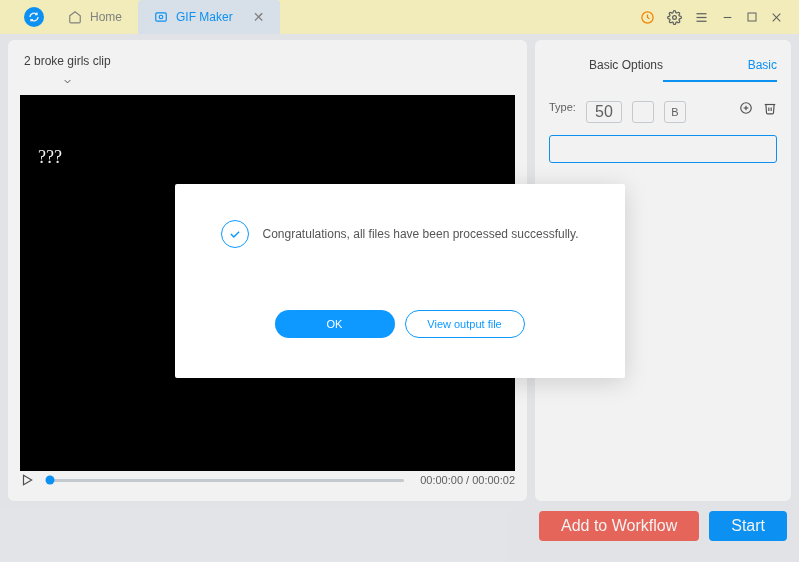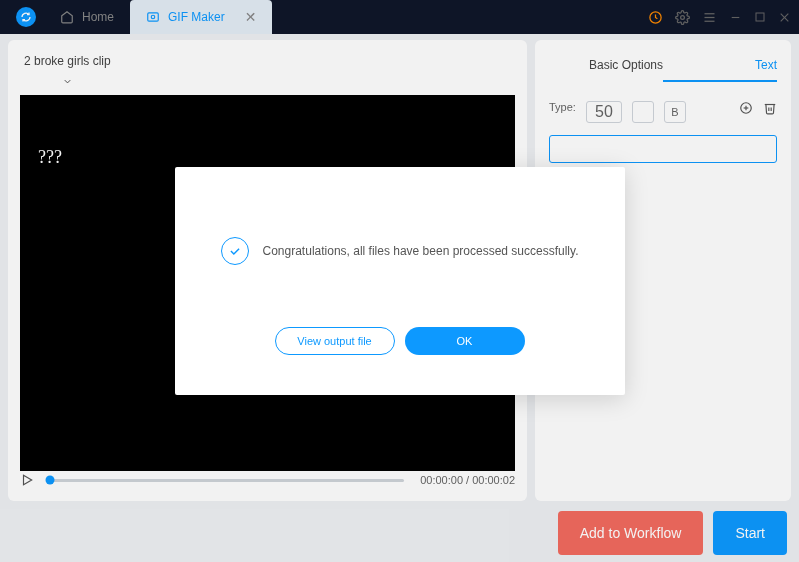--- a/index.html
+++ b/index.html
@@ -1,18 +1,18 @@
 <!DOCTYPE html>
 <html><head>
 <meta charset="utf-8">
 <style>
 * { box-sizing: border-box; margin: 0; padding: 0; font-family: -apple-system, BlinkMacSystemFont, "Segoe UI", Arial, sans-serif; }
 body { background: #eef0f3; width: 799px; height: 562px; overflow: hidden; position: relative; }
 
-.titlebar { height: 34px; display: flex; align-items: center; padding: 0 8px; background: #0f172a; }
+.titlebar { height: 34px; display: flex; align-items: center; padding: 0 16px; background: #fef9c3; }
 .logo-circle { width: 20px; height: 20px; border-radius: 50%; background: #0d99ff; display: flex; align-items: center; justify-content: center; margin: 0 8px; }
 .logo-circle svg { width: 12px; height: 12px; }
 .tab { display: flex; align-items: center; gap: 8px; padding: 0 16px; height: 34px; color: #888; font-size: 12px; }
 .tab.active { background: #e3ecf5; color: #0d99ff; border-radius: 4px 4px 0 0; }
 .tab-close { cursor: pointer; color: #888; font-size: 14px; margin-left: 12px; }
 .win-controls { margin-left: auto; display: flex; align-items: center; gap: 12px; }
 .win-controls span, .win-controls svg { color: #666; cursor: pointer; }
 .clock-icon { color: #ff8a00 !important; }
 
 .main-area { display: flex; padding: 6px 8px 0 8px; gap: 8px; }
@@ -33,26 +33,26 @@
 .opt-tab.active { color: #0d99ff; border-bottom: 2px solid #0d99ff; font-weight: 500; }
 .type-row { display: flex; gap: 10px; font-size: 11px; color: #666; margin-bottom: 12px; }
 .type-row .sz-box { width: 36px; height: 22px; border: 1px solid #d0d5dc; border-radius: 3px; display: flex; align-items: center; justify-content: center; font-size: 16px; }
 .type-row .color-box { width: 22px; height: 22px; border: 1px solid #d0d5dc; border-radius: 3px; background: #fff; cursor: pointer; }
 .type-row .bold-box { width: 22px; height: 22px; border: 1px solid #d0d5dc; border-radius: 3px; display: flex; align-items: center; justify-content: center; font-size: 11px; cursor: pointer; }
 .type-row .spacer { flex: 1; }
 .type-row .icon-btn { cursor: pointer; color: #555; }
 .text-input { width: 100%; height: 28px; border: 1px solid #0d99ff; border-radius: 3px; padding: 0 6px; font-size: 11px; }
 
 .footer { display: flex; justify-content: flex-end; gap: 10px; padding: 10px 12px; }
-.btn { height: 44px; padding: 0 22px; border-radius: 4px; border: none; font-size: 14px; cursor: pointer; color: #fff; text-align: center; }
+.btn { height: 30px; padding: 0 22px; border-radius: 4px; border: none; font-size: 16px; cursor: pointer; color: #fff; text-align: center; }
 .btn-workflow { background: #f36b5f; }
 .btn-start { background: #0d99ff; }
 
 .modal-overlay { position: absolute; inset: 0; background: rgba(0,0,0,0.05); display: flex; align-items: center; justify-content: center; }
-.modal { width: 450px; background: #fff; border-radius: 2px; box-shadow: 0 4px 24px rgba(0,0,0,0.15); padding: 70px 30px 40px 30px; }
+.modal { width: 450px; background: #fff; border-radius: 2px; box-shadow: 0 4px 24px rgba(0,0,0,0.15); padding: 36px 30px 40px 30px; }
 .modal-msg { display: flex; align-items: center; gap: 14px; justify-content: center; color: #555; font-size: 12px; margin-bottom: 62px; }
 .check-circle { width: 28px; height: 28px; border: 1.5px solid #0d99ff; border-radius: 50%; display: flex; align-items: center; justify-content: center; flex-shrink: 0; }
 .check-circle svg { width: 14px; height: 14px; stroke: #0d99ff; }
 .modal-btns { display: flex; justify-content: center; gap: 10px; }
 .modal-btn { width: 120px; height: 28px; border-radius: 14px; font-size: 11px; cursor: pointer; }
 .modal-btn.outline { background: #fff; border: 1px solid #0d99ff; color: #0d99ff; }
 .modal-btn.solid { background: #0d99ff; border: none; color: #fff; }
 </style>
 </head>
 <body>
@@ -124,21 +124,21 @@
       <div class="scrub-track">
         <div class="scrub-dot"></div>
       </div>
       <span class="timecode">00:00:00 / 00:00:02</span>
     </div>
   </div>
 
   <div class="right-panel">
     <div class="opt-tabs">
       <div class="opt-tab">Basic Options</div>
-      <div class="opt-tab active">Text</div>
+      <div class="opt-tab active">Basic</div>
     </div>
     <div class="type-row">
       <span>Type:</span>
       <div class="sz-box">50</div>
       <div class="color-box"></div>
       <div class="bold-box">B</div>
       <div class="spacer"></div>
       <svg class="icon-btn" width="14" height="14" viewBox="0 0 24 24" fill="none" stroke="currentColor" stroke-width="2">
           <circle cx="12" cy="12" r="9"></circle>
           <line x1="12" y1="8" x2="12" y2="16"></line>
@@ -163,17 +163,17 @@
   <div class="modal">
     <div class="modal-msg">
       <div class="check-circle">
         <svg viewBox="0 0 24 24" fill="none" stroke-width="2.5">
             <polyline points="5 12 10 17 19 8"></polyline>
           </svg>
       </div>
       <span>Congratulations, all files have been processed successfully.</span>
     </div>
     <div class="modal-btns">
+      <button class="modal-btn solid">OK</button>
       <button class="modal-btn outline">View output file</button>
-      <button class="modal-btn solid">OK</button>
     </div>
   </div>
 </div>
 
 </body></html>

